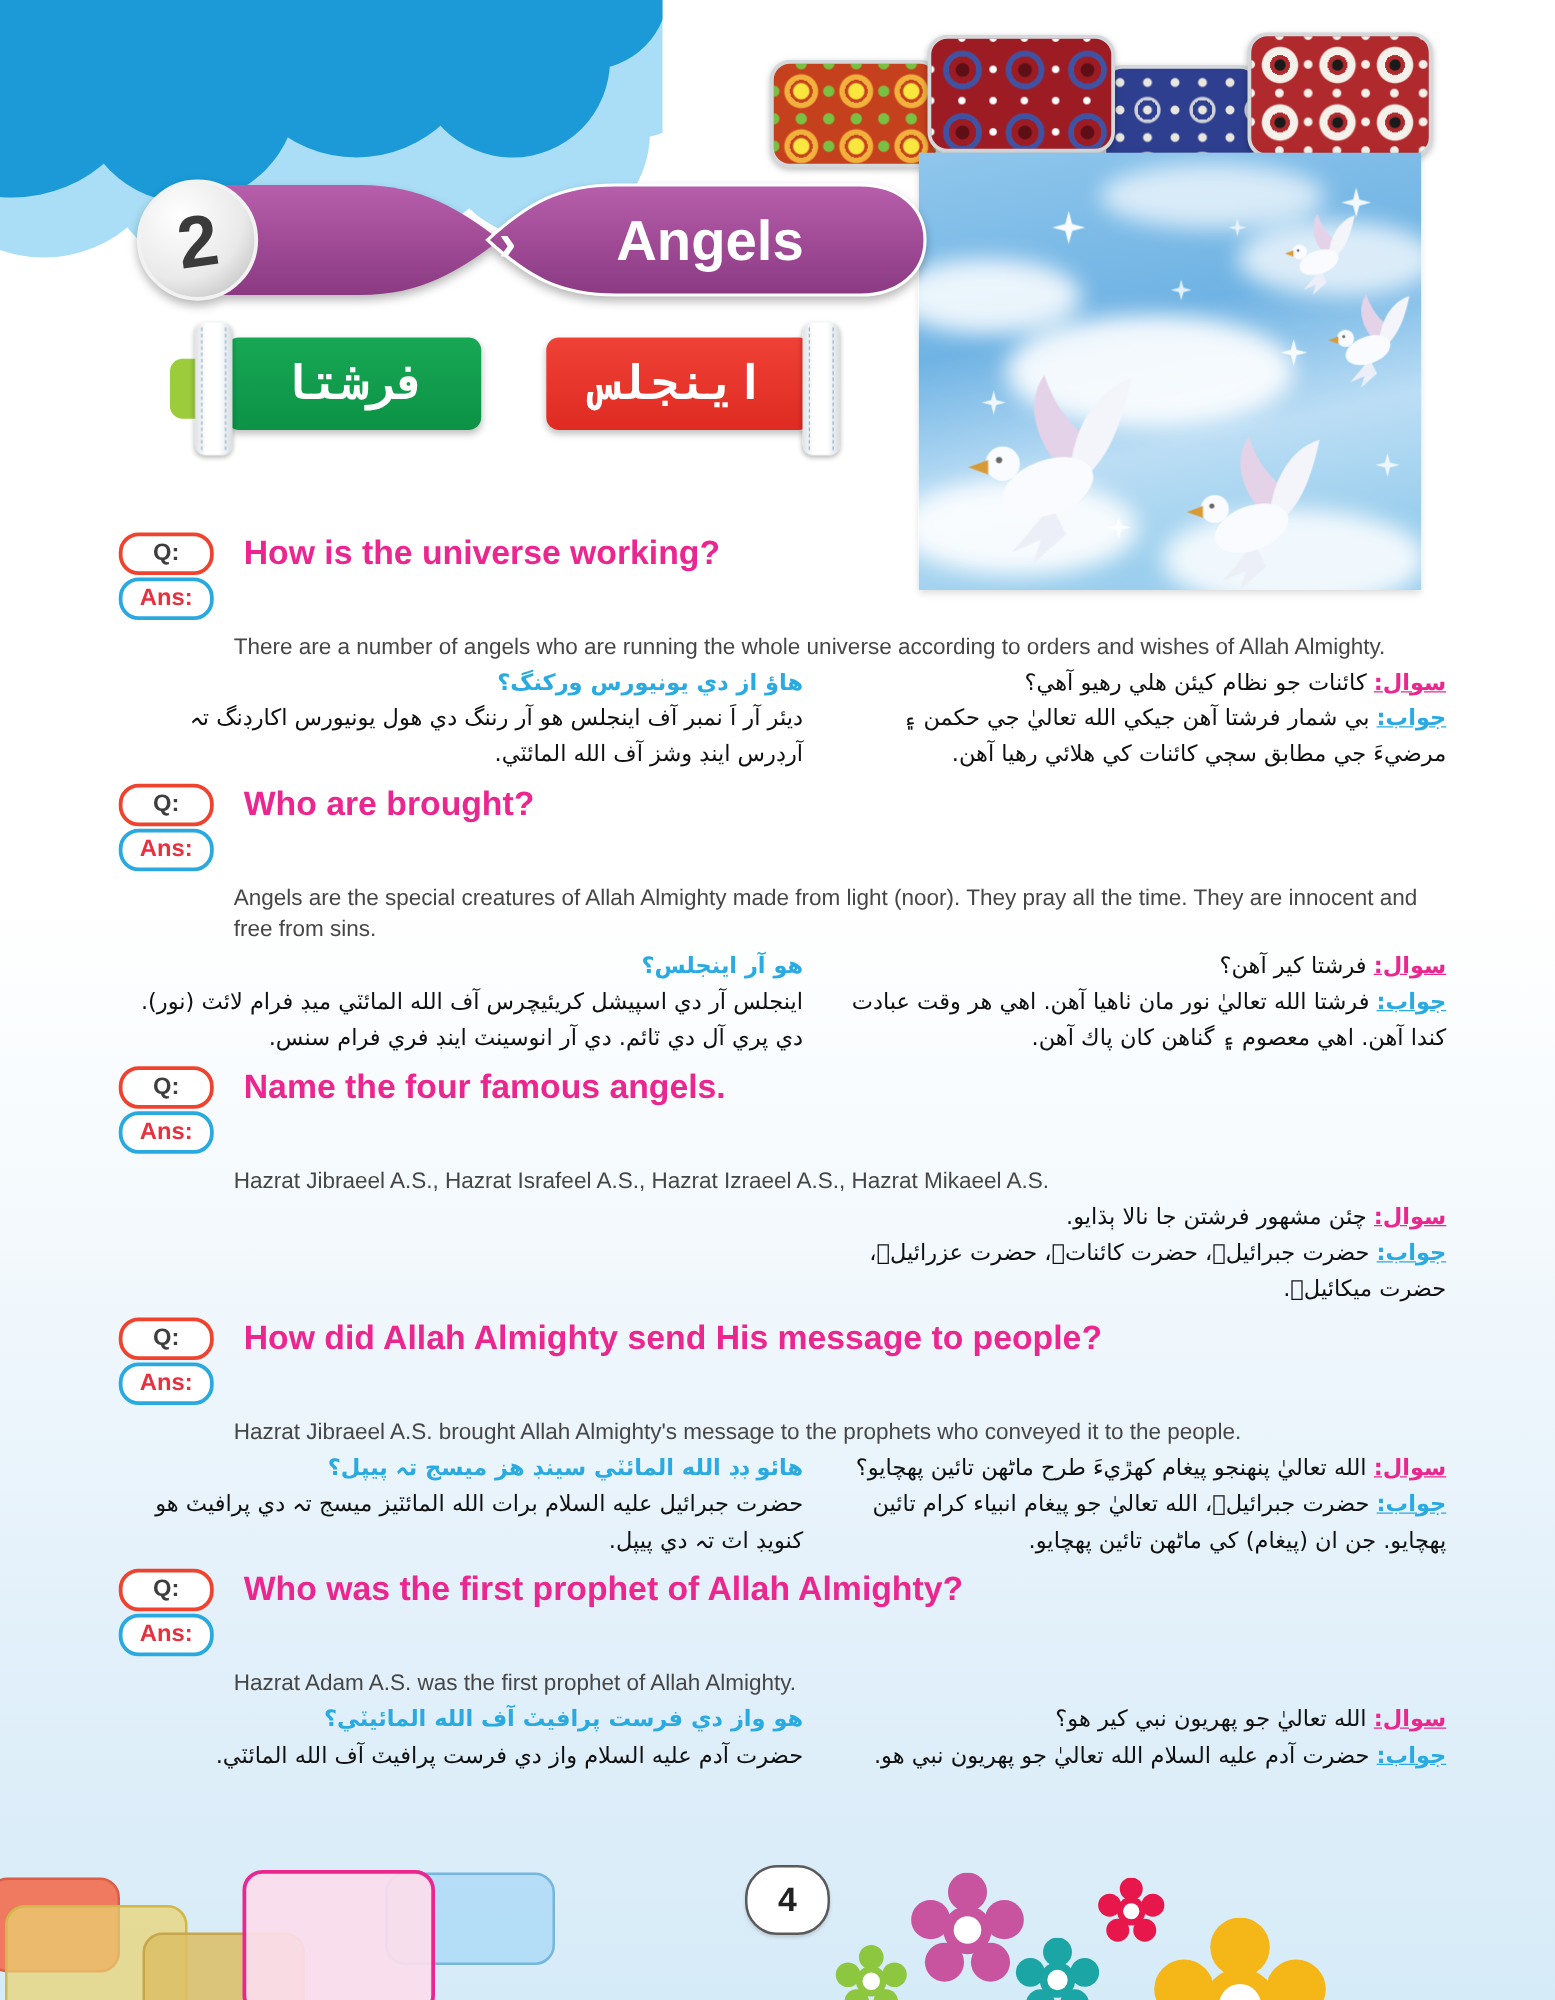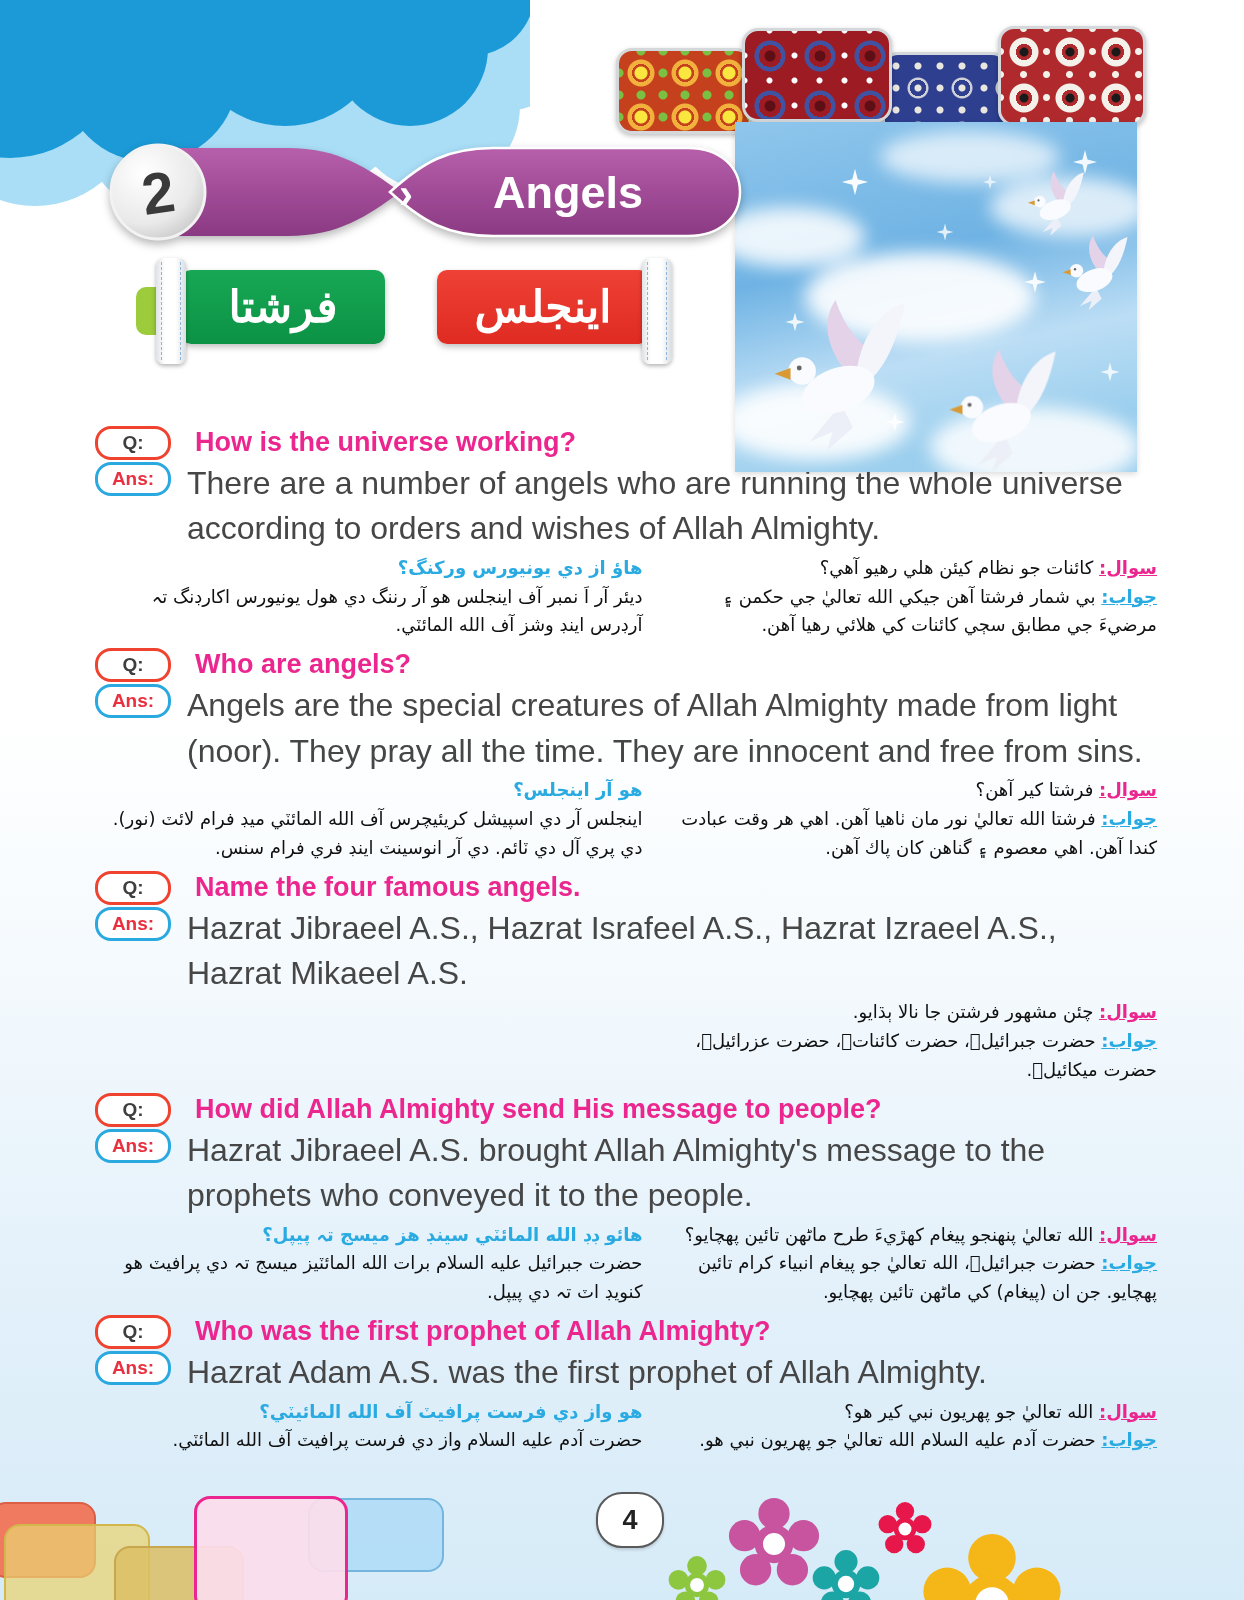--- a/index.html
+++ b/index.html
@@ -39,42 +39,42 @@
   
   .ribbon{position:absolute;left:106px;top:138px;z-index:4;filter:drop-shadow(0 4px 4px rgba(0,0,0,.28));}
   .ribbon text{font-family:"Liberation Sans",sans-serif;}
 
   
   .sky{position:absolute;left:735px;top:122px;width:402px;height:350px;z-index:3;box-shadow:0 2px 6px rgba(0,0,0,.15);}
 
   
   .tab{position:absolute;border-radius:10px;z-index:4;}
   .banner{position:absolute;height:74px;border-radius:10px;z-index:5;display:flex;align-items:center;justify-content:center;
-          color:#fff;font-size:44px;font-weight:bold;direction:rtl;box-shadow:0 3px 6px rgba(0,0,0,.25);
-          font-family:Liberation Serif, serif;}
+          color:#fff;font-size:38px;font-weight:bold;direction:rtl;box-shadow:0 3px 6px rgba(0,0,0,.25);
+          font-family:Liberation Mono, monospace;}
   .banner-green{left:181px;top:270px;width:204px;background:linear-gradient(180deg,#17a855,#0c9245);}
   .banner-red{left:437px;top:270px;width:212px;background:linear-gradient(180deg,#ef4136,#df2b22);}
   .tab-green{left:136px;top:287px;width:56px;height:48px;background:#9ccb3b;}
   .tab-orange{left:614px;top:287px;width:52px;height:48px;background:#f79421;}
   .strap{position:absolute;width:30px;height:106px;top:258px;background:linear-gradient(90deg,#dfe3e6,#ffffff 30%,#ffffff 65%,#d8dde1);
          border-radius:8px;z-index:6;box-shadow:0 2px 4px rgba(0,0,0,.3);}
   .strap::before,.strap::after{content:"";position:absolute;top:4px;bottom:4px;width:0;border-left:1px dashed #8fb4d6;}
   .strap::before{left:5px;} .strap::after{right:5px;}
   .strap-left{left:156px;} .strap-right{left:642px;}
 
   
   .content{position:absolute;left:95px;top:424px;width:1062px;z-index:2;}
   .qa{margin-bottom:6px;}
   .q-row,.a-row{display:flex;align-items:flex-start;}
   .badge{flex:0 0 70px;height:28px;border-radius:16px;border:3px solid;background:#fff;
          display:flex;align-items:center;justify-content:center;font-weight:bold;font-size:19px;margin-top:2px;}
   .q-badge{border-color:#f0432f;color:#3e3e3e;}
   .a-badge{border-color:#2aa9e0;color:#e8303f;}
   .q-text{font-size:27px;font-weight:bold;color:#ec268f;margin-left:24px;line-height:1.25;padding-top:2px;}
-  .a-text{font-size:32px;color:#464646;margin-left:16px;line-height:1.42;padding-top:1px;}
+  .a-text{font-size:18px;color:#464646;margin-left:16px;line-height:1.42;padding-top:1px;margin-top:44px;}
   .sindhi-row{direction:rtl;display:flex;gap:26px;margin:2px 0 6px;font-family:"DejaVu Sans","Liberation Sans",sans-serif;}
   .col-sindhi{flex:0 0 46%;}
   .col-translit{flex:1;}
   .scol{font-size:18px;line-height:1.6;color:#101010;}
   .translit-heading{color:#29aae1;font-weight:bold;}
   .label-soal{color:#ec268f;font-weight:bold;text-decoration:underline;}
   .label-jawab{color:#29aae1;font-weight:bold;text-decoration:underline;}
 
   
   .corner-rect{position:absolute;border-radius:16px;z-index:2;}
@@ -215,21 +215,21 @@
         <div class="col-translit scol">
           <div class="translit-heading">هاؤ از دي يونيورس وركنگ؟</div>
           <div>ديئر آر اَ نمبر آف اينجلس هو آر رننگ دي هول يونيورس اكارڊنگ تہ آرڊرس اينڊ وشز آف الله المائٽي.</div>
         </div>
       </div>
     </div>
 
     <div class="qa">
       <div class="q-row">
         <span class="badge q-badge">Q:</span>
-        <span class="q-text">Who are angels?</span>
+        <span class="q-text">Who are brought?</span>
       </div>
       <div class="a-row">
         <span class="badge a-badge">Ans:</span>
         <span class="a-text">Angels are the special creatures of Allah Almighty made from light (noor). They pray all the time. They are innocent and free from sins.</span>
       </div>
       <div class="sindhi-row">
         <div class="col-sindhi scol">
           <div><span class="label-soal">سوال:</span> <span>فرشتا كير آهن؟</span></div>
           <div><span class="label-jawab">جواب:</span> <span>فرشتا الله تعاليٰ نور مان ٺاهيا آهن. اهي هر وقت عبادت كندا آهن. اهي معصوم ۽ گناهن كان پاك آهن.</span></div>
         </div>

